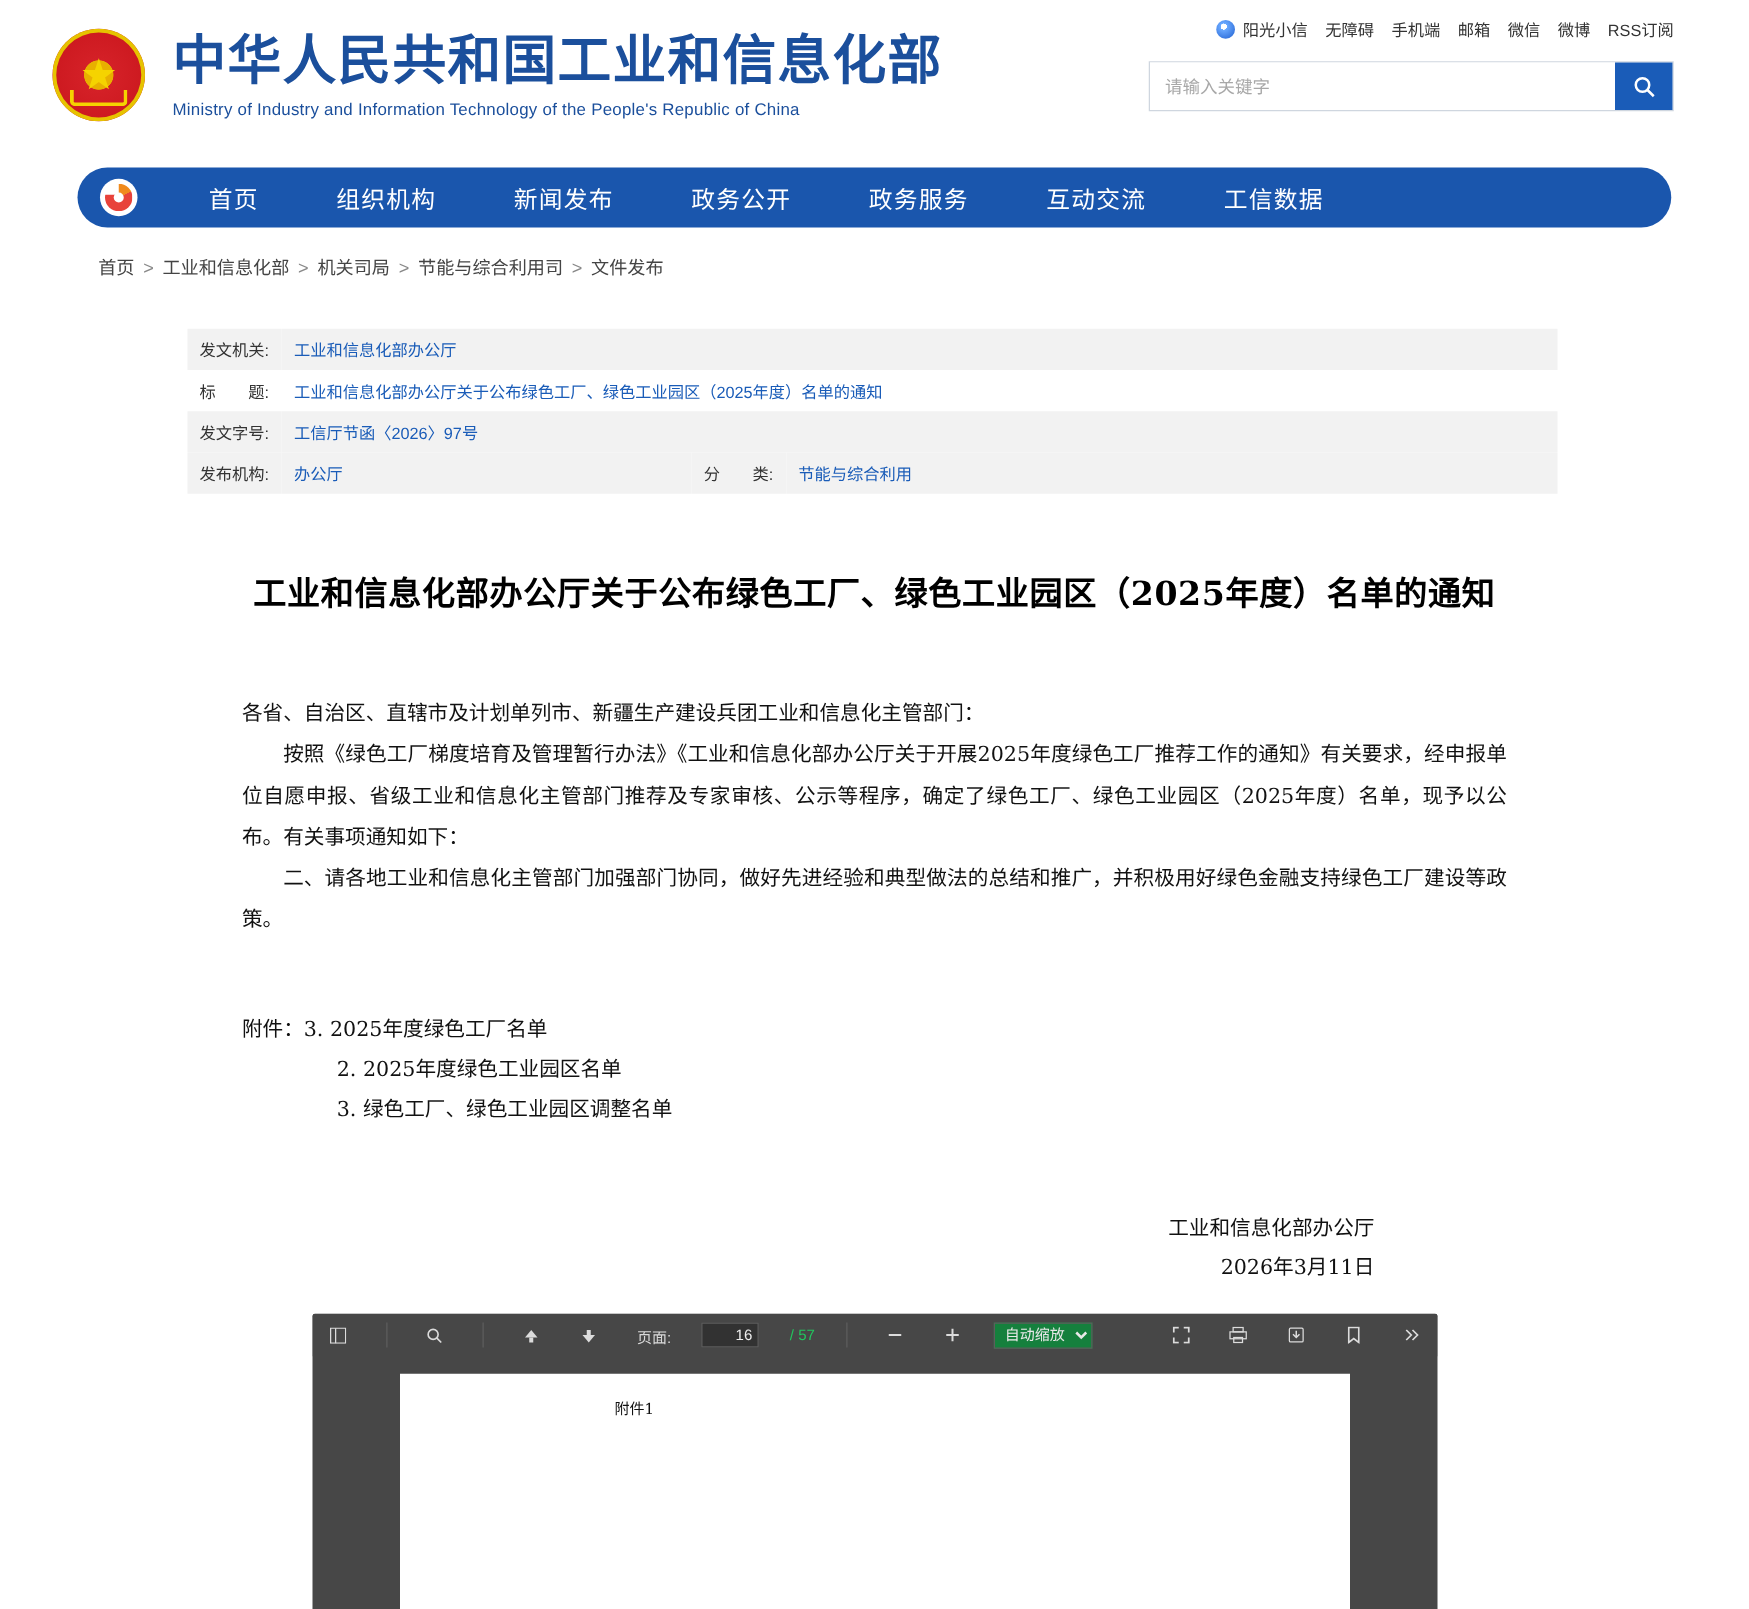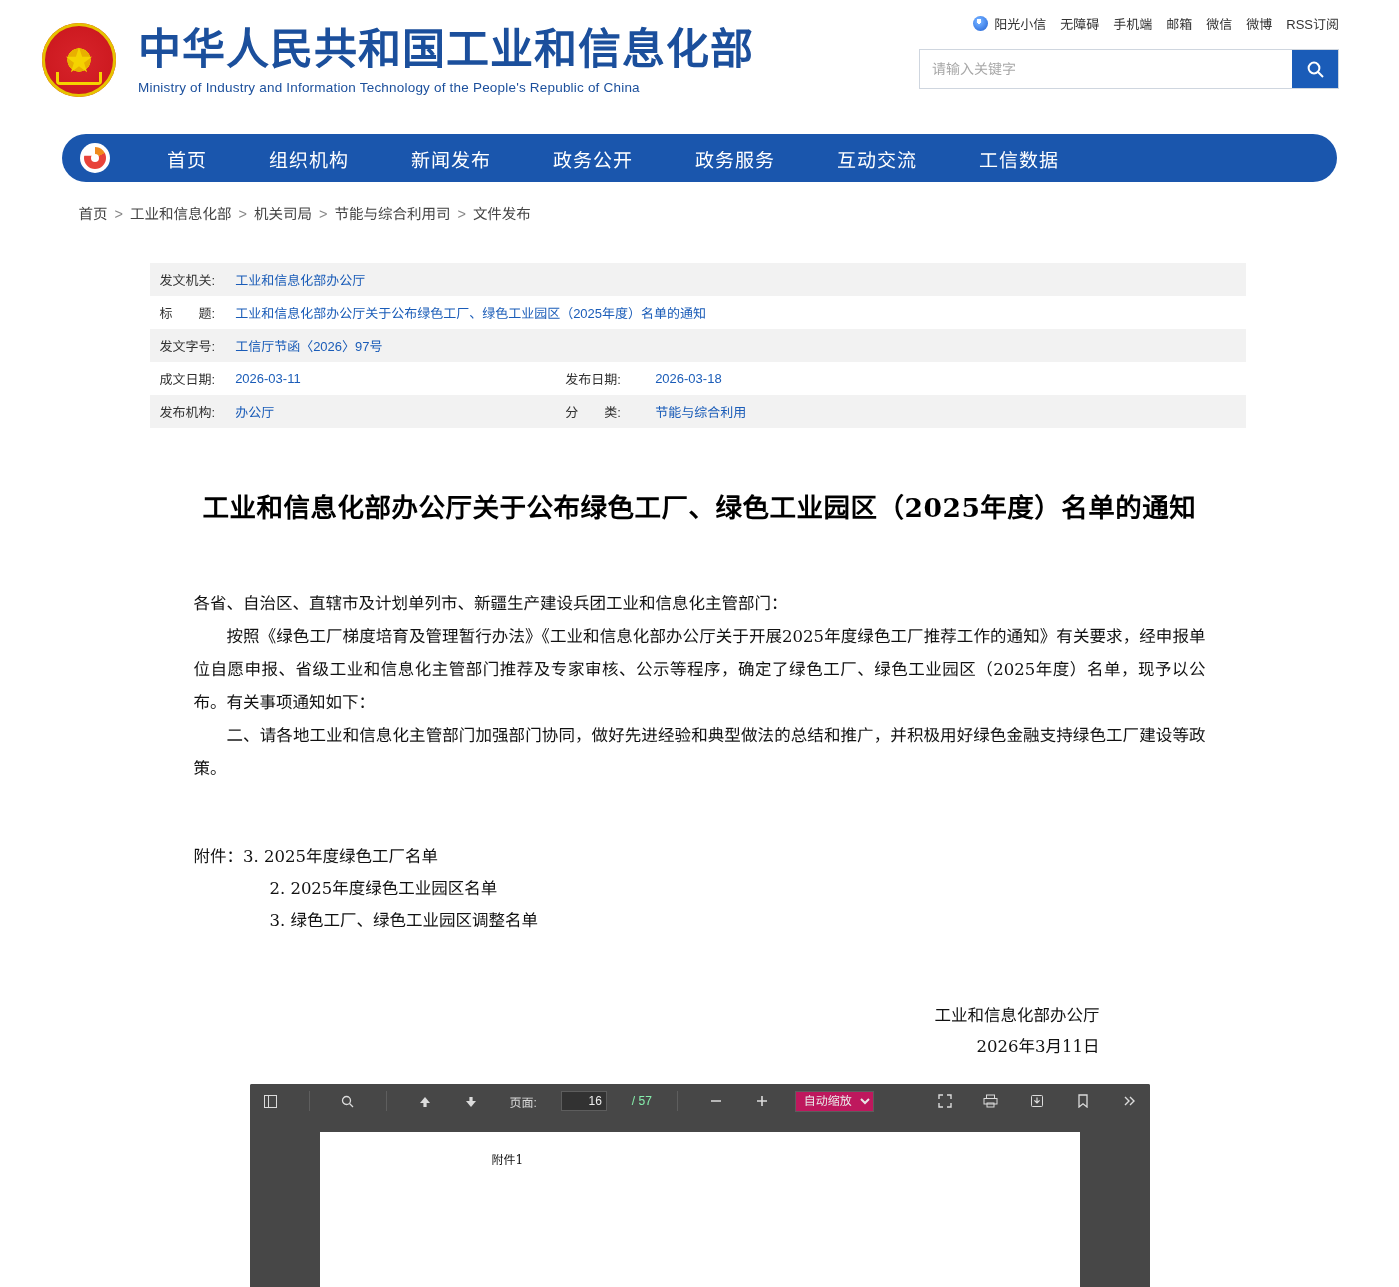--- a/index.html
+++ b/index.html
@@ -267,24 +267,24 @@
   .pg-input {
     width: 46px; height: 20px;
     background: #323232;
     border: 1px solid #5d5d5d;
     color: #eee;
     font-size: 12px;
     text-align: right;
     padding: 0 4px;
     font-family: "Liberation Sans", sans-serif;
   }
-  .pg-total { margin-left: 5px; color: #86efac; }
+  .pg-total { margin-left: 5px; color: #22c55e; }
   .zoom-sel {
     height: 21px;
-    background: #be185d;
+    background: #15803d;
     border: 1px solid #5d5d5d;
     color: #e8e8e8;
     font-size: 12px;
     padding: 0 4px;
     font-family: "Liberation Sans", sans-serif;
   }
   .tb-spacer { flex: 1; }
 
   .pdf-page {
     background: #fff;
@@ -361,26 +361,20 @@
         <td class="val" colspan="3">工业和信息化部办公厅</td>
       </tr>
       <tr>
         <td class="lab">标　　题:</td>
         <td class="val" colspan="3">工业和信息化部办公厅关于公布绿色工厂、绿色工业园区（2025年度）名单的通知</td>
       </tr>
       <tr class="alt">
         <td class="lab">发文字号:</td>
         <td class="val" colspan="3">工信厅节函〈2026〉97号</td>
       </tr>
-      <tr>
-        <td class="lab">成文日期:</td>
-        <td class="val" style="width:330px">2026-03-11</td>
-        <td class="lab" style="width:90px">发布日期:</td>
-        <td class="val">2026-03-18</td>
-      </tr>
       <tr class="alt">
         <td class="lab">发布机构:</td>
         <td class="val">办公厅</td>
         <td class="lab">分　　类:</td>
         <td class="val">节能与综合利用</td>
       </tr>
     </tbody>
       </table>
 
     <h1 class="doctitle">工业和信息化部办公厅关于公布绿色工厂、绿色工业园区（2025年度）名单的通知</h1>

